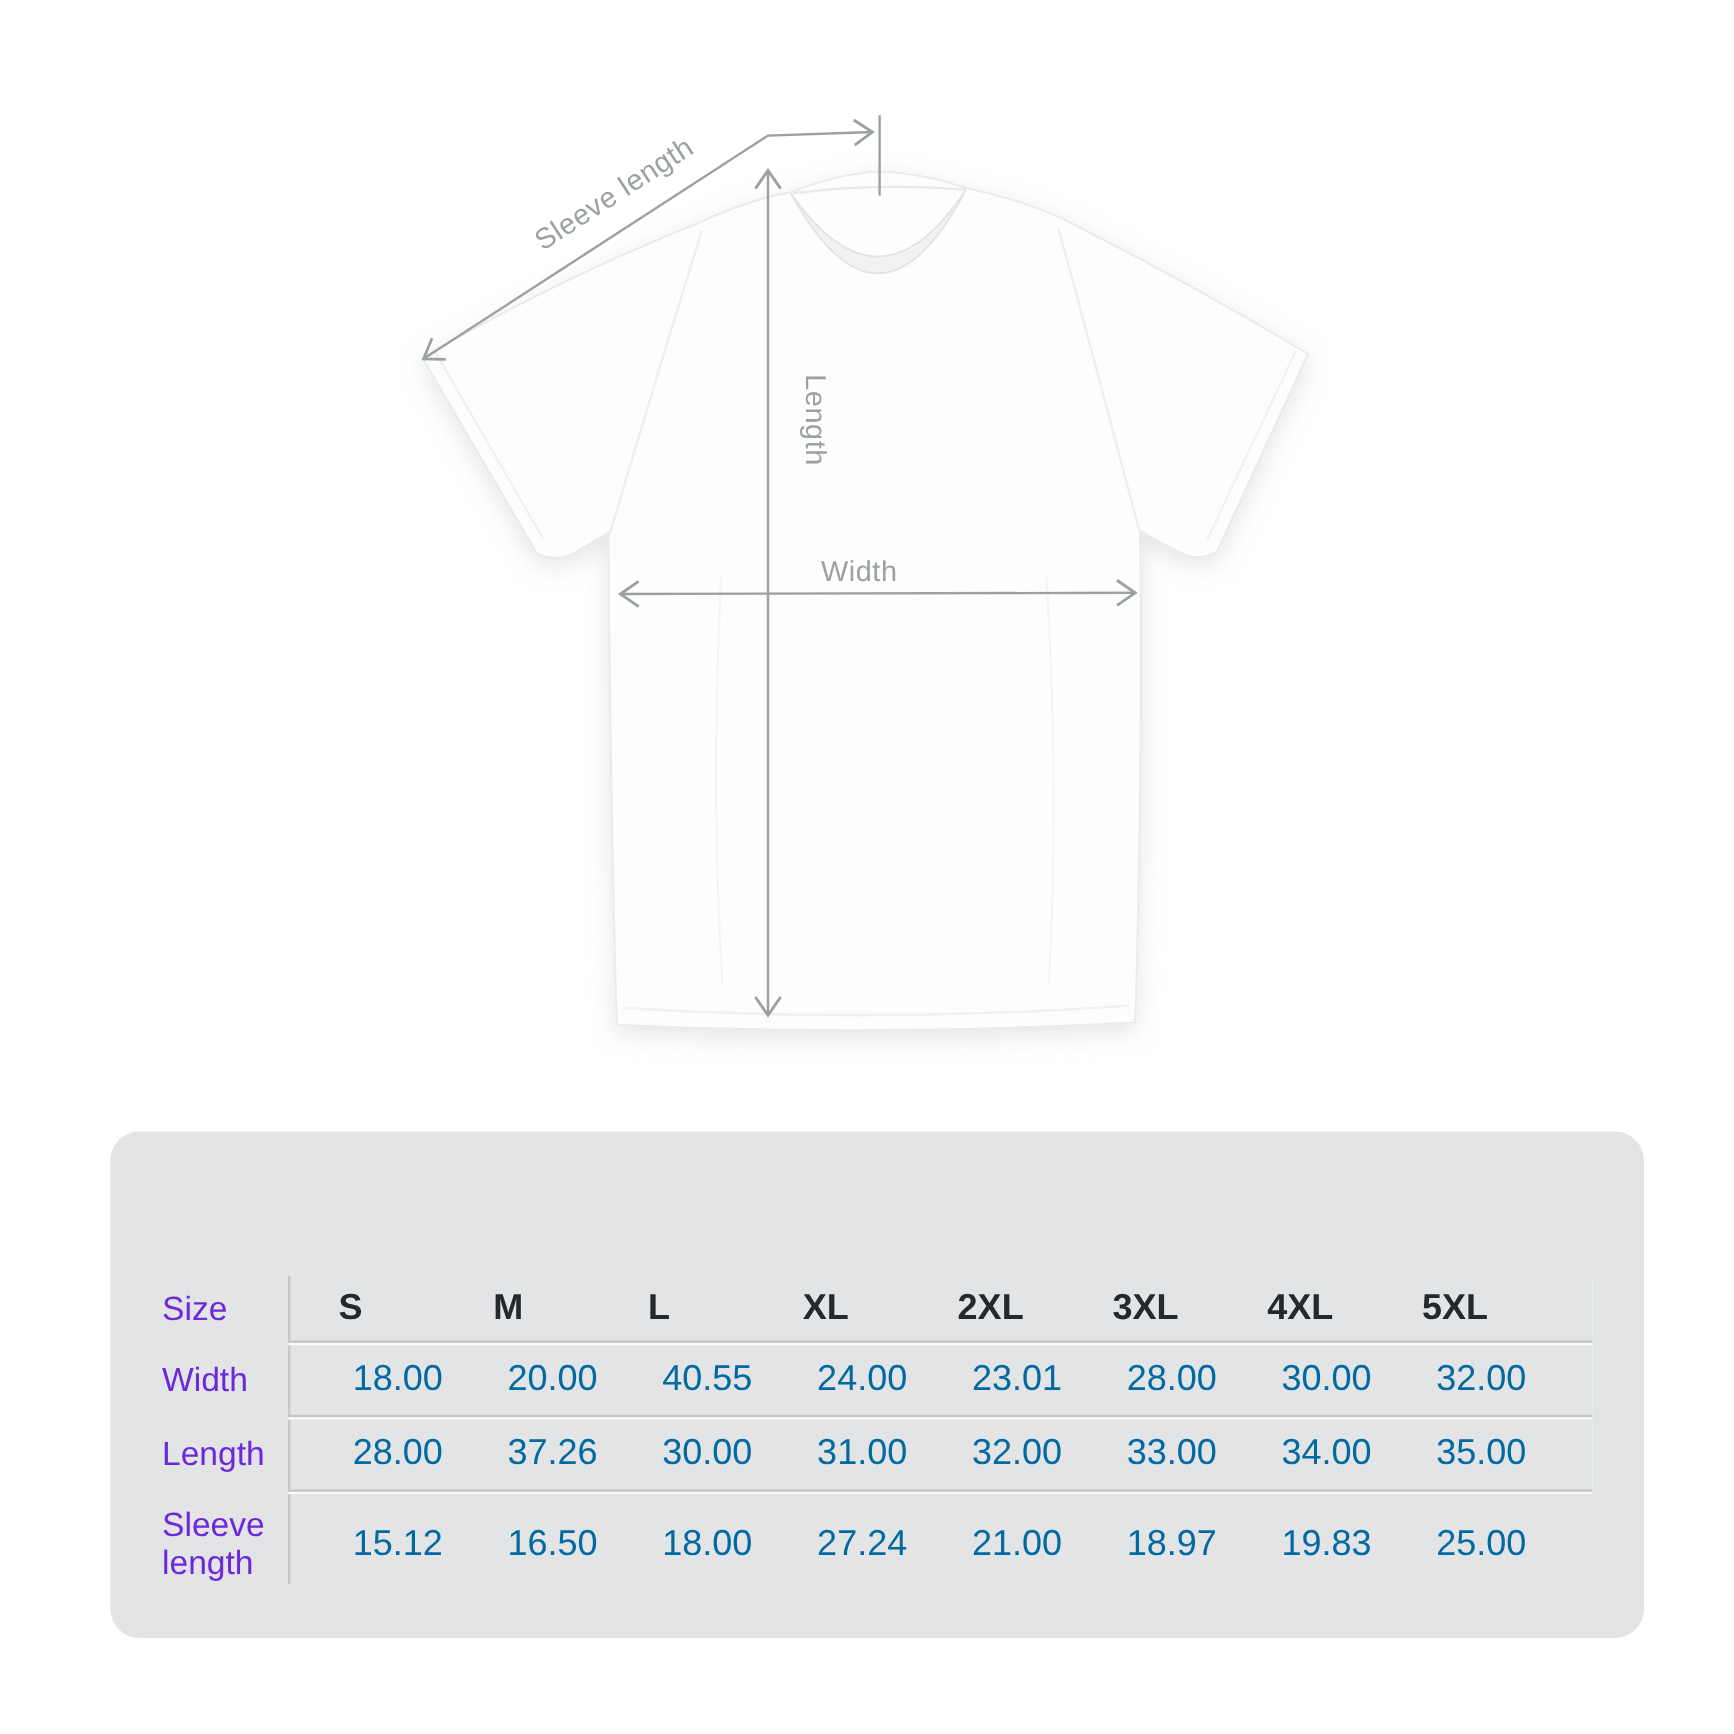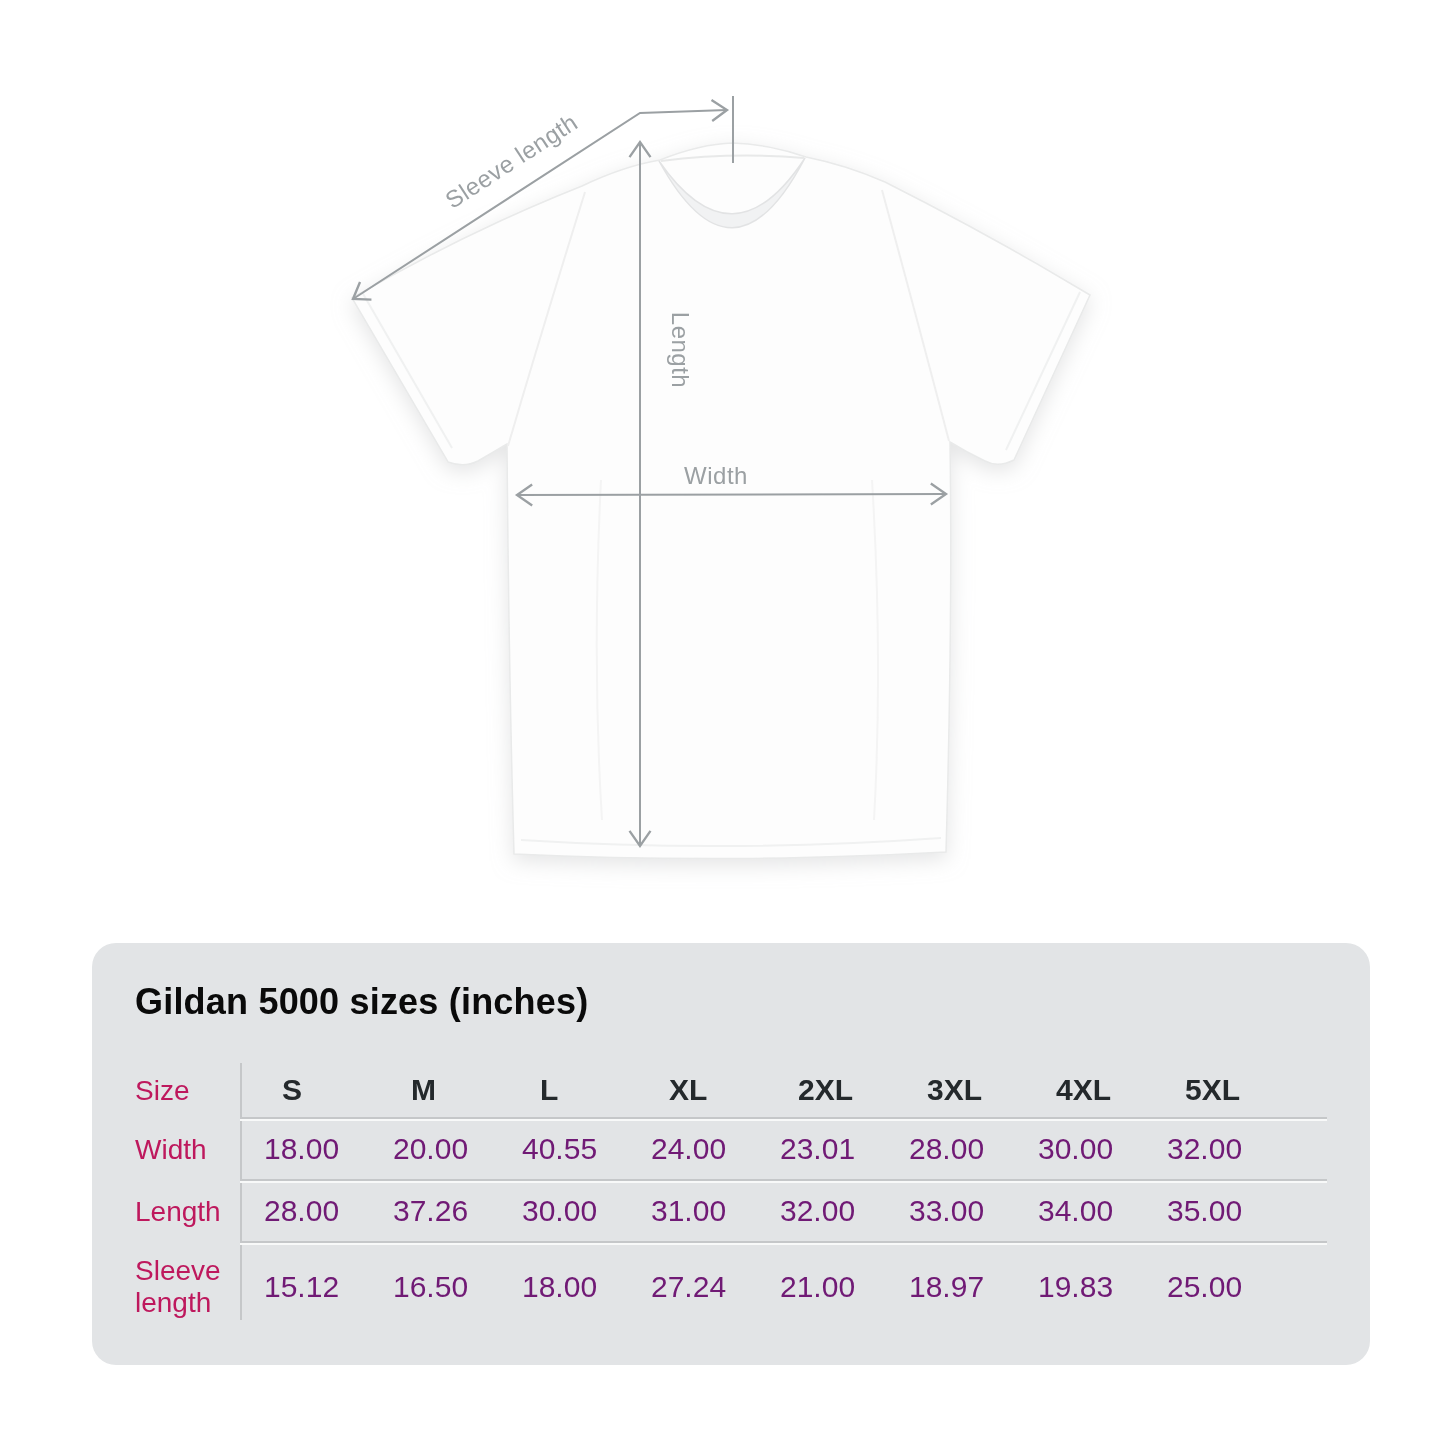--- a/index.html
+++ b/index.html
@@ -16,35 +16,35 @@
     background:#e2e4e6; border-radius:24px;
   }
   .card-title {
     position:absolute; left:43px; top:38px;
     font-size:36px; font-weight:bold; color:#0a0a0a; letter-spacing:0.2px;
   }
   .size-table { position:absolute; left:43px; top:120px; width:1192px; }
   .trow { display:flex; align-items:stretch; }
   .trow .rlabel {
     width:105px; flex:0 0 105px; display:flex; align-items:center;
-    font-size:28px; color:#be185d; line-height:1.15;
+    font-size:28px; color:#6d28d9; line-height:1.15;
   }
   .trow .rdata {
     flex:1; display:grid; grid-template-columns:repeat(8,129px);
     align-items:center;
   }
   .trow.bordered .rdata {
     border-bottom:2px solid #c5c7c9;
     box-shadow:0 2px 0 0 #f8f9f9;
   }
   .trow.header { height:56px; }
   .trow.datarow { height:62px; }
   .trow.lastrow { height:88px; }
   .hcell { font-size:30px; font-weight:700; color:#24292c; padding-left:42px; white-space:nowrap; }
-  .vcell { font-size:30px; color:#701a75; padding-left:24px; white-space:nowrap; }
+  .vcell { font-size:30px; color:#0369a1; padding-left:24px; white-space:nowrap;text-align:right; }
   .vdivider {
     position:absolute; left:148px; top:120px; width:2px; height:257px;
     background:#c5c7c9;
   }
 </style>
 </head>
 <body>
 
 <div class="stage">
 
@@ -94,21 +94,20 @@
       <path d="M 640,142 L 640,846" marker-start="url(#chev)" marker-end="url(#chev)"></path>
       <path d="M 517,495 L 946,494" marker-start="url(#chev)" marker-end="url(#chev)"></path>
     </g>
 
     <text class="meas-label" transform="translate(516,168) rotate(-33)" text-anchor="middle">Sleeve length</text>
     <text class="meas-label" transform="translate(672,350) rotate(90)" text-anchor="middle">Length</text>
     <text class="meas-label" x="716" y="484" text-anchor="middle">Width</text>
   </svg>
 
   <div class="card">
-    <div class="card-title">Gildan 5000 sizes (inches)</div>
 
     <div class="vdivider"></div>
 
     <div class="size-table">
 
       <div class="trow header bordered">
         <div class="rlabel">Size</div>
         <div class="rdata">
           <div class="hcell">S</div>
           <div class="hcell">M</div>

